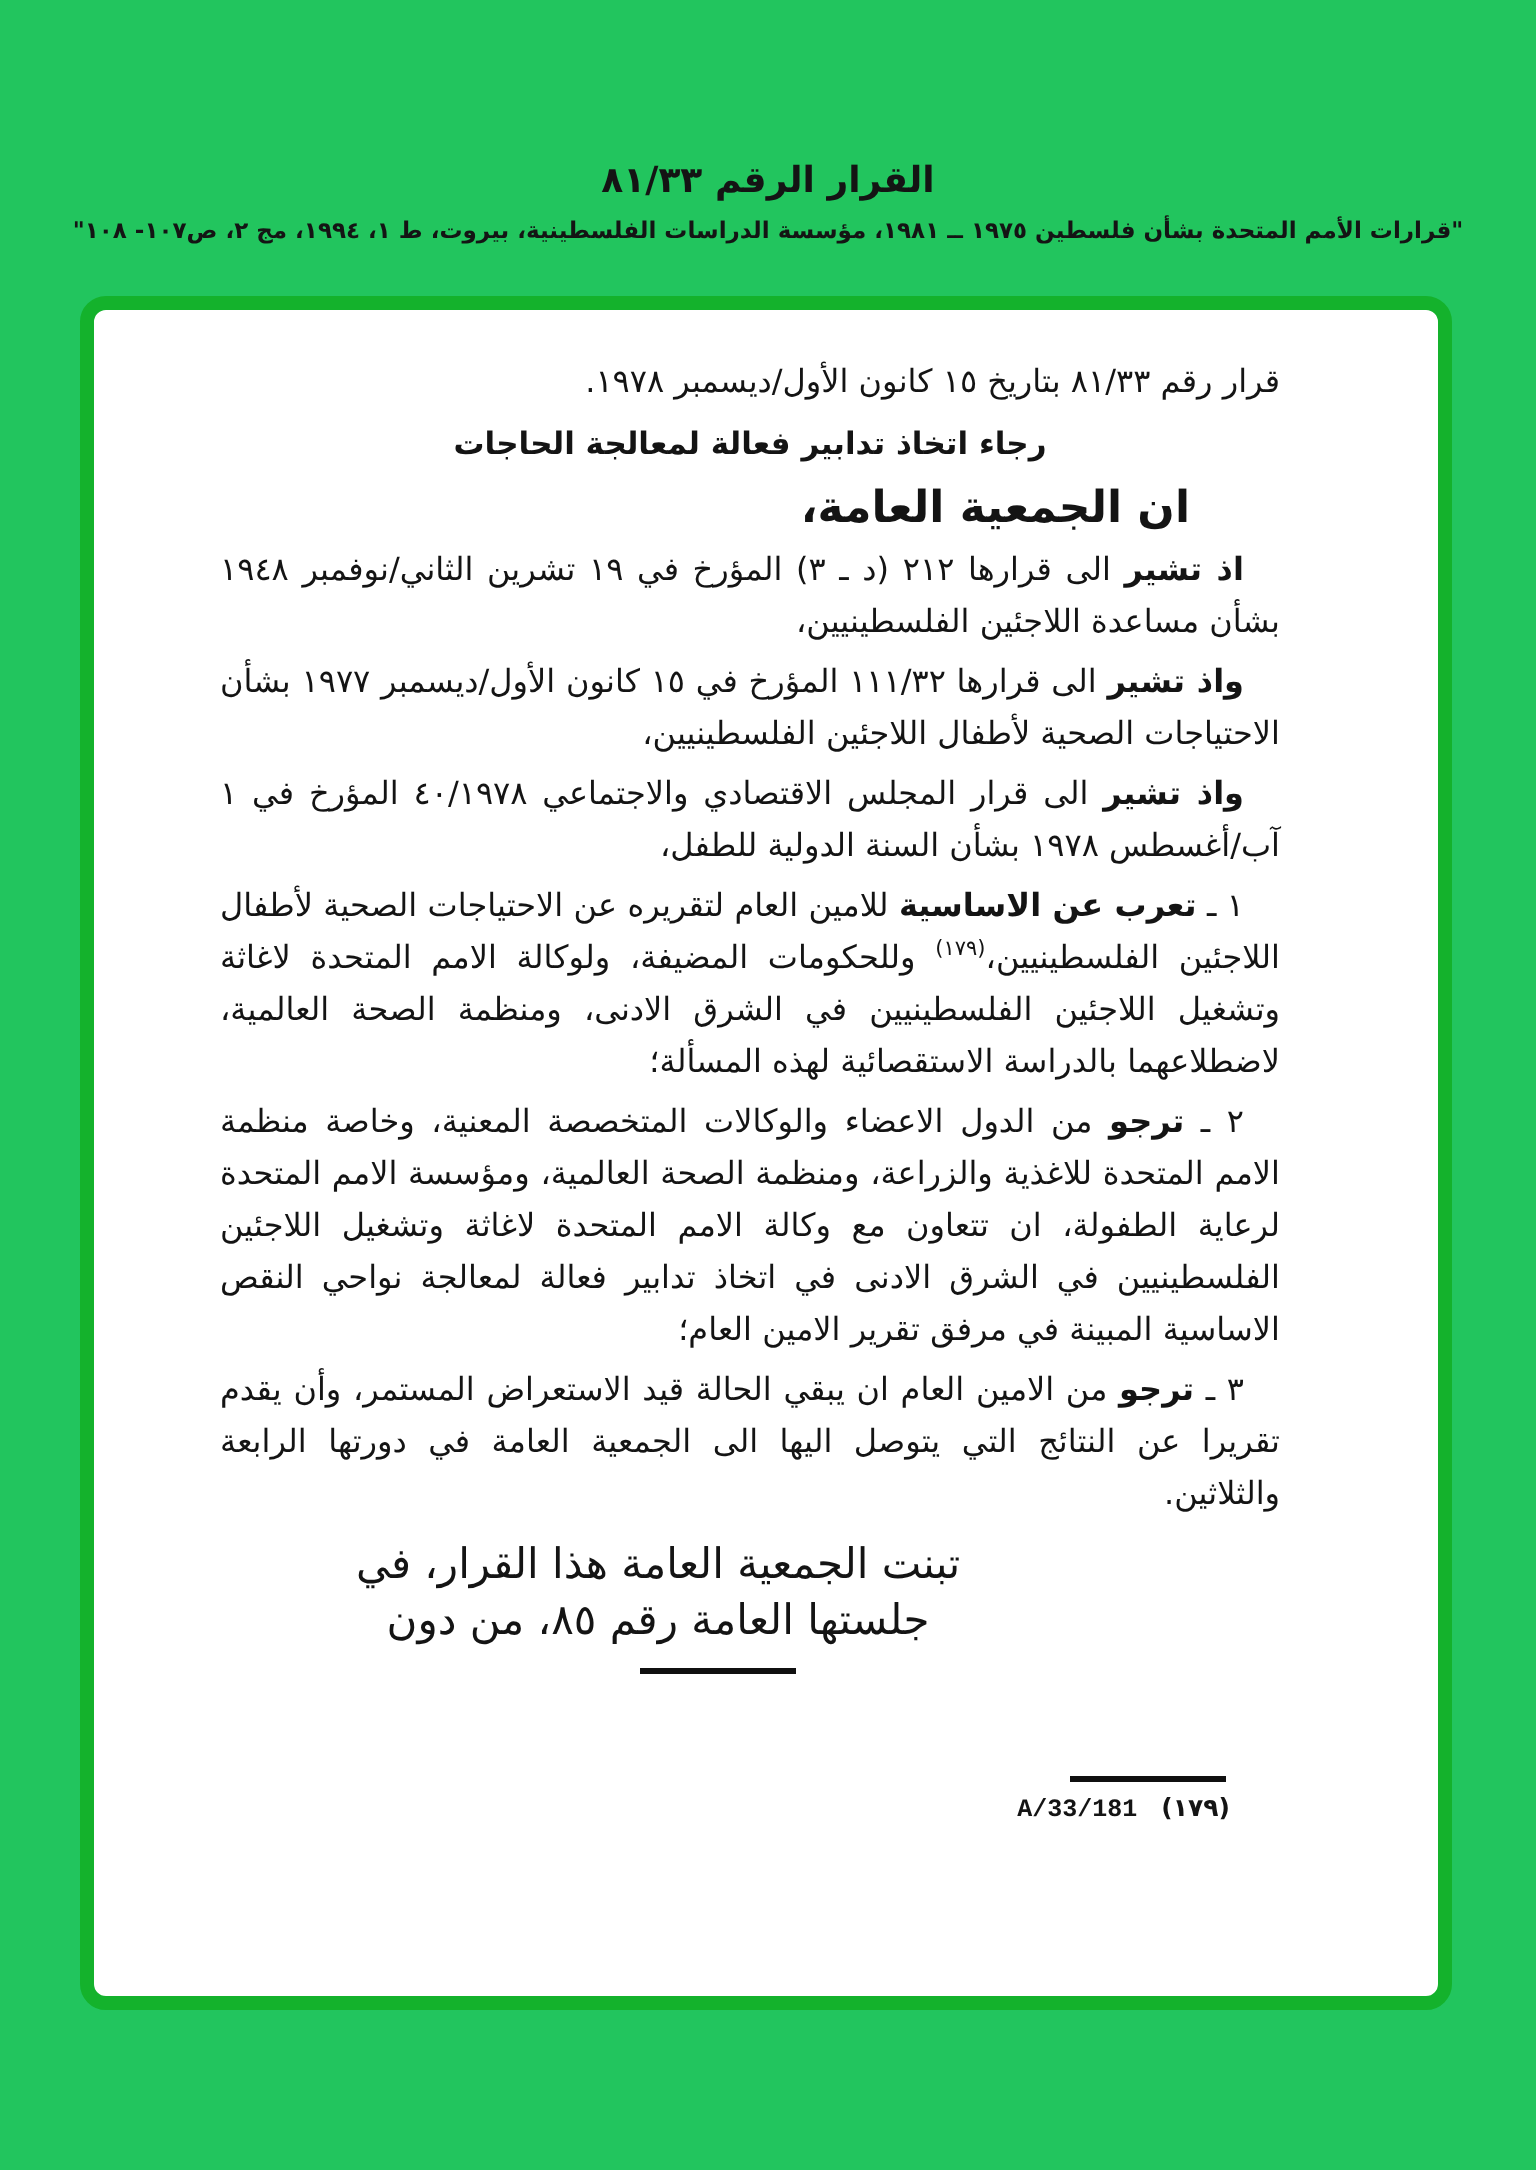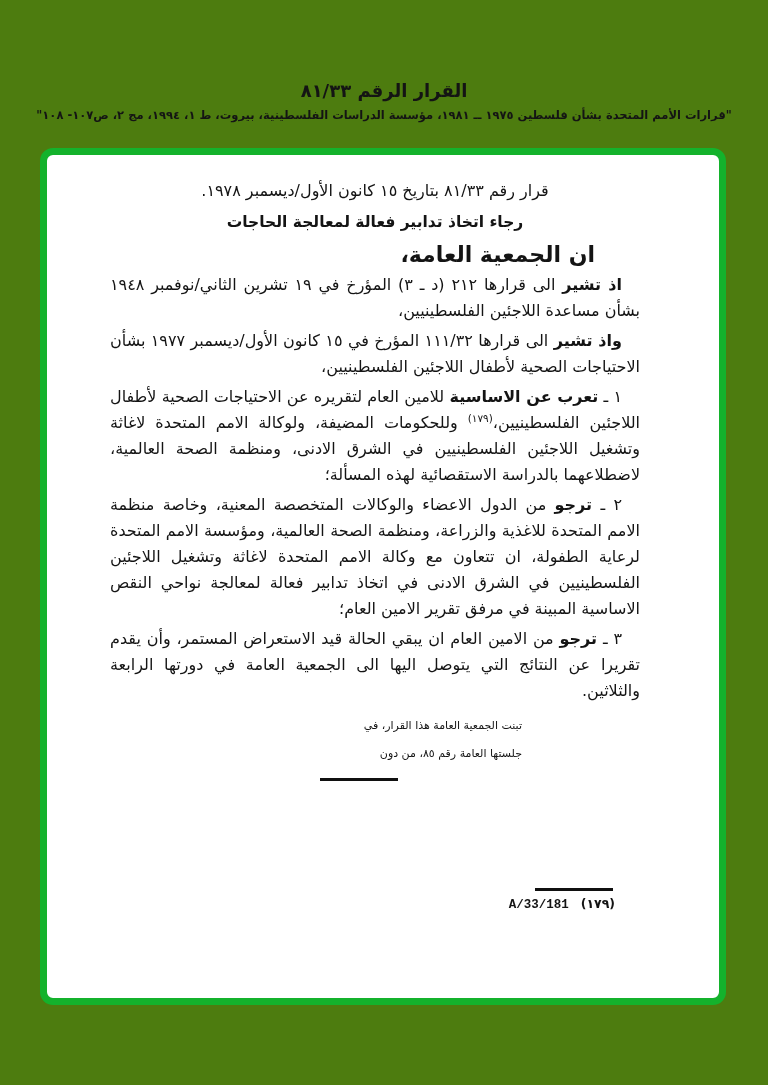--- a/index.html
+++ b/index.html
@@ -1,19 +1,19 @@
 <!DOCTYPE html>
 <html lang="ar"><head>
 <meta charset="utf-8">
 <style>
   html, body { margin:0; padding:0; background:#ffffff; }
   .page {
     position:relative;
     width:768px; height:1085px;
-    background:#4d7c0f;
+    background:#22c55e;
     font-family:"DejaVu Sans", sans-serif;
     color:#141414;
     overflow:hidden;
   }
   .doc-header { padding-top:80px; text-align:center; direction:rtl; }
   .doc-title { font-size:18px; font-weight:bold; }
   .doc-source { font-size:11.5px; font-weight:bold; margin-top:7px; }
 
   .green-box {
     position:absolute; left:40px; top:148px;
@@ -21,37 +21,37 @@
     box-sizing:border-box;
     border:7px solid #14b22c;
     border-radius:13px;
     background:#ffffff;
   }
   .content {
     direction:rtl;
     padding:26px 79px 0 63px;
     color:#141414;
   }
-  .res-line { font-size:16px; text-align:center; margin-bottom:9px; white-space:nowrap; }
+  .res-line { font-size:16px; text-align:right; margin-bottom:9px; white-space:nowrap; }
   .res-subtitle { font-weight:bold; font-size:15.5px; line-height:27px; text-align:center; margin-bottom:0; }
   .intro { font-weight:bold; font-size:22px; margin:6px 45px 5px 0; text-align:right; }
   .para {
     margin:0 0 4px 0;
     font-size:16px;
     line-height:26px;
     text-align:justify;
     text-indent:18px;
   }
   .para .lead { font-weight:bold; }
   .para sup { font-size:10.5px; line-height:0; }
   .closing {
-    margin:8px 118px 0 0;
-    font-size:11px;
+    margin:8px 92px 0 0;
+    font-size:21px;
     line-height:28px;
-    text-align:right;
+    text-align:center;
   }
   .rule-small {
     width:78px; height:3px; background:#101010;
     margin:10px 242px 0 0;
   }
   .footnote {
     position:absolute; right:104px; top:733px;
     text-align:right;
   }
   .footnote-rule {
@@ -85,20 +85,21 @@
       <div class="res-subtitle">
         <div>رجاء اتخاذ تدابير فعالة لمعالجة الحاجات</div>
       </div>
 
       <div class="intro">ان الجمعية العامة،</div>
 
       <p class="para"><b class="lead">اذ تشير</b><span> الى قرارها ٢١٢ (د ـ ٣) المؤرخ في ١٩ تشرين الثاني/نوفمبر ١٩٤٨ بشأن مساعدة اللاجئين الفلسطينيين،</span></p>
 
       <p class="para"><b class="lead">واذ تشير</b><span> الى قرارها ١١١/٣٢ المؤرخ في ١٥ كانون الأول/ديسمبر ١٩٧٧ بشأن الاحتياجات الصحية لأطفال اللاجئين الفلسطينيين،</span></p>
 
+      <p class="para"><b class="lead">واذ تشير</b><span> الى قرار المجلس الاقتصادي والاجتماعي ٤٠/١٩٧٨ المؤرخ في ١ آب/أغسطس ١٩٧٨ بشأن السنة الدولية للطفل،</span></p>
 
       <p class="para"><span>١ ـ </span><b class="lead">تعرب عن الاساسية</b><span> للامين العام لتقريره عن الاحتياجات الصحية لأطفال اللاجئين الفلسطينيين،</span><sup>(١٧٩)</sup><span> وللحكومات المضيفة، ولوكالة الامم المتحدة لاغاثة وتشغيل اللاجئين الفلسطينيين في الشرق الادنى، ومنظمة الصحة العالمية، لاضطلاعهما بالدراسة الاستقصائية لهذه المسألة؛</span></p>
 
       <p class="para"><span>٢ ـ </span><b class="lead">ترجو</b><span> من الدول الاعضاء والوكالات المتخصصة المعنية، وخاصة منظمة الامم المتحدة للاغذية والزراعة، ومنظمة الصحة العالمية، ومؤسسة الامم المتحدة لرعاية الطفولة، ان تتعاون مع وكالة الامم المتحدة لاغاثة وتشغيل اللاجئين الفلسطينيين في الشرق الادنى في اتخاذ تدابير فعالة لمعالجة نواحي النقص الاساسية المبينة في مرفق تقرير الامين العام؛</span></p>
 
       <p class="para"><span>٣ ـ </span><b class="lead">ترجو</b><span> من الامين العام ان يبقي الحالة قيد الاستعراض المستمر، وأن يقدم تقريرا عن النتائج التي يتوصل اليها الى الجمعية العامة في دورتها الرابعة والثلاثين.</span></p>
 
       <div class="closing">
         <div>تبنت الجمعية العامة هذا القرار، في</div>
         <div>جلستها العامة رقم ٨٥، من دون</div>

